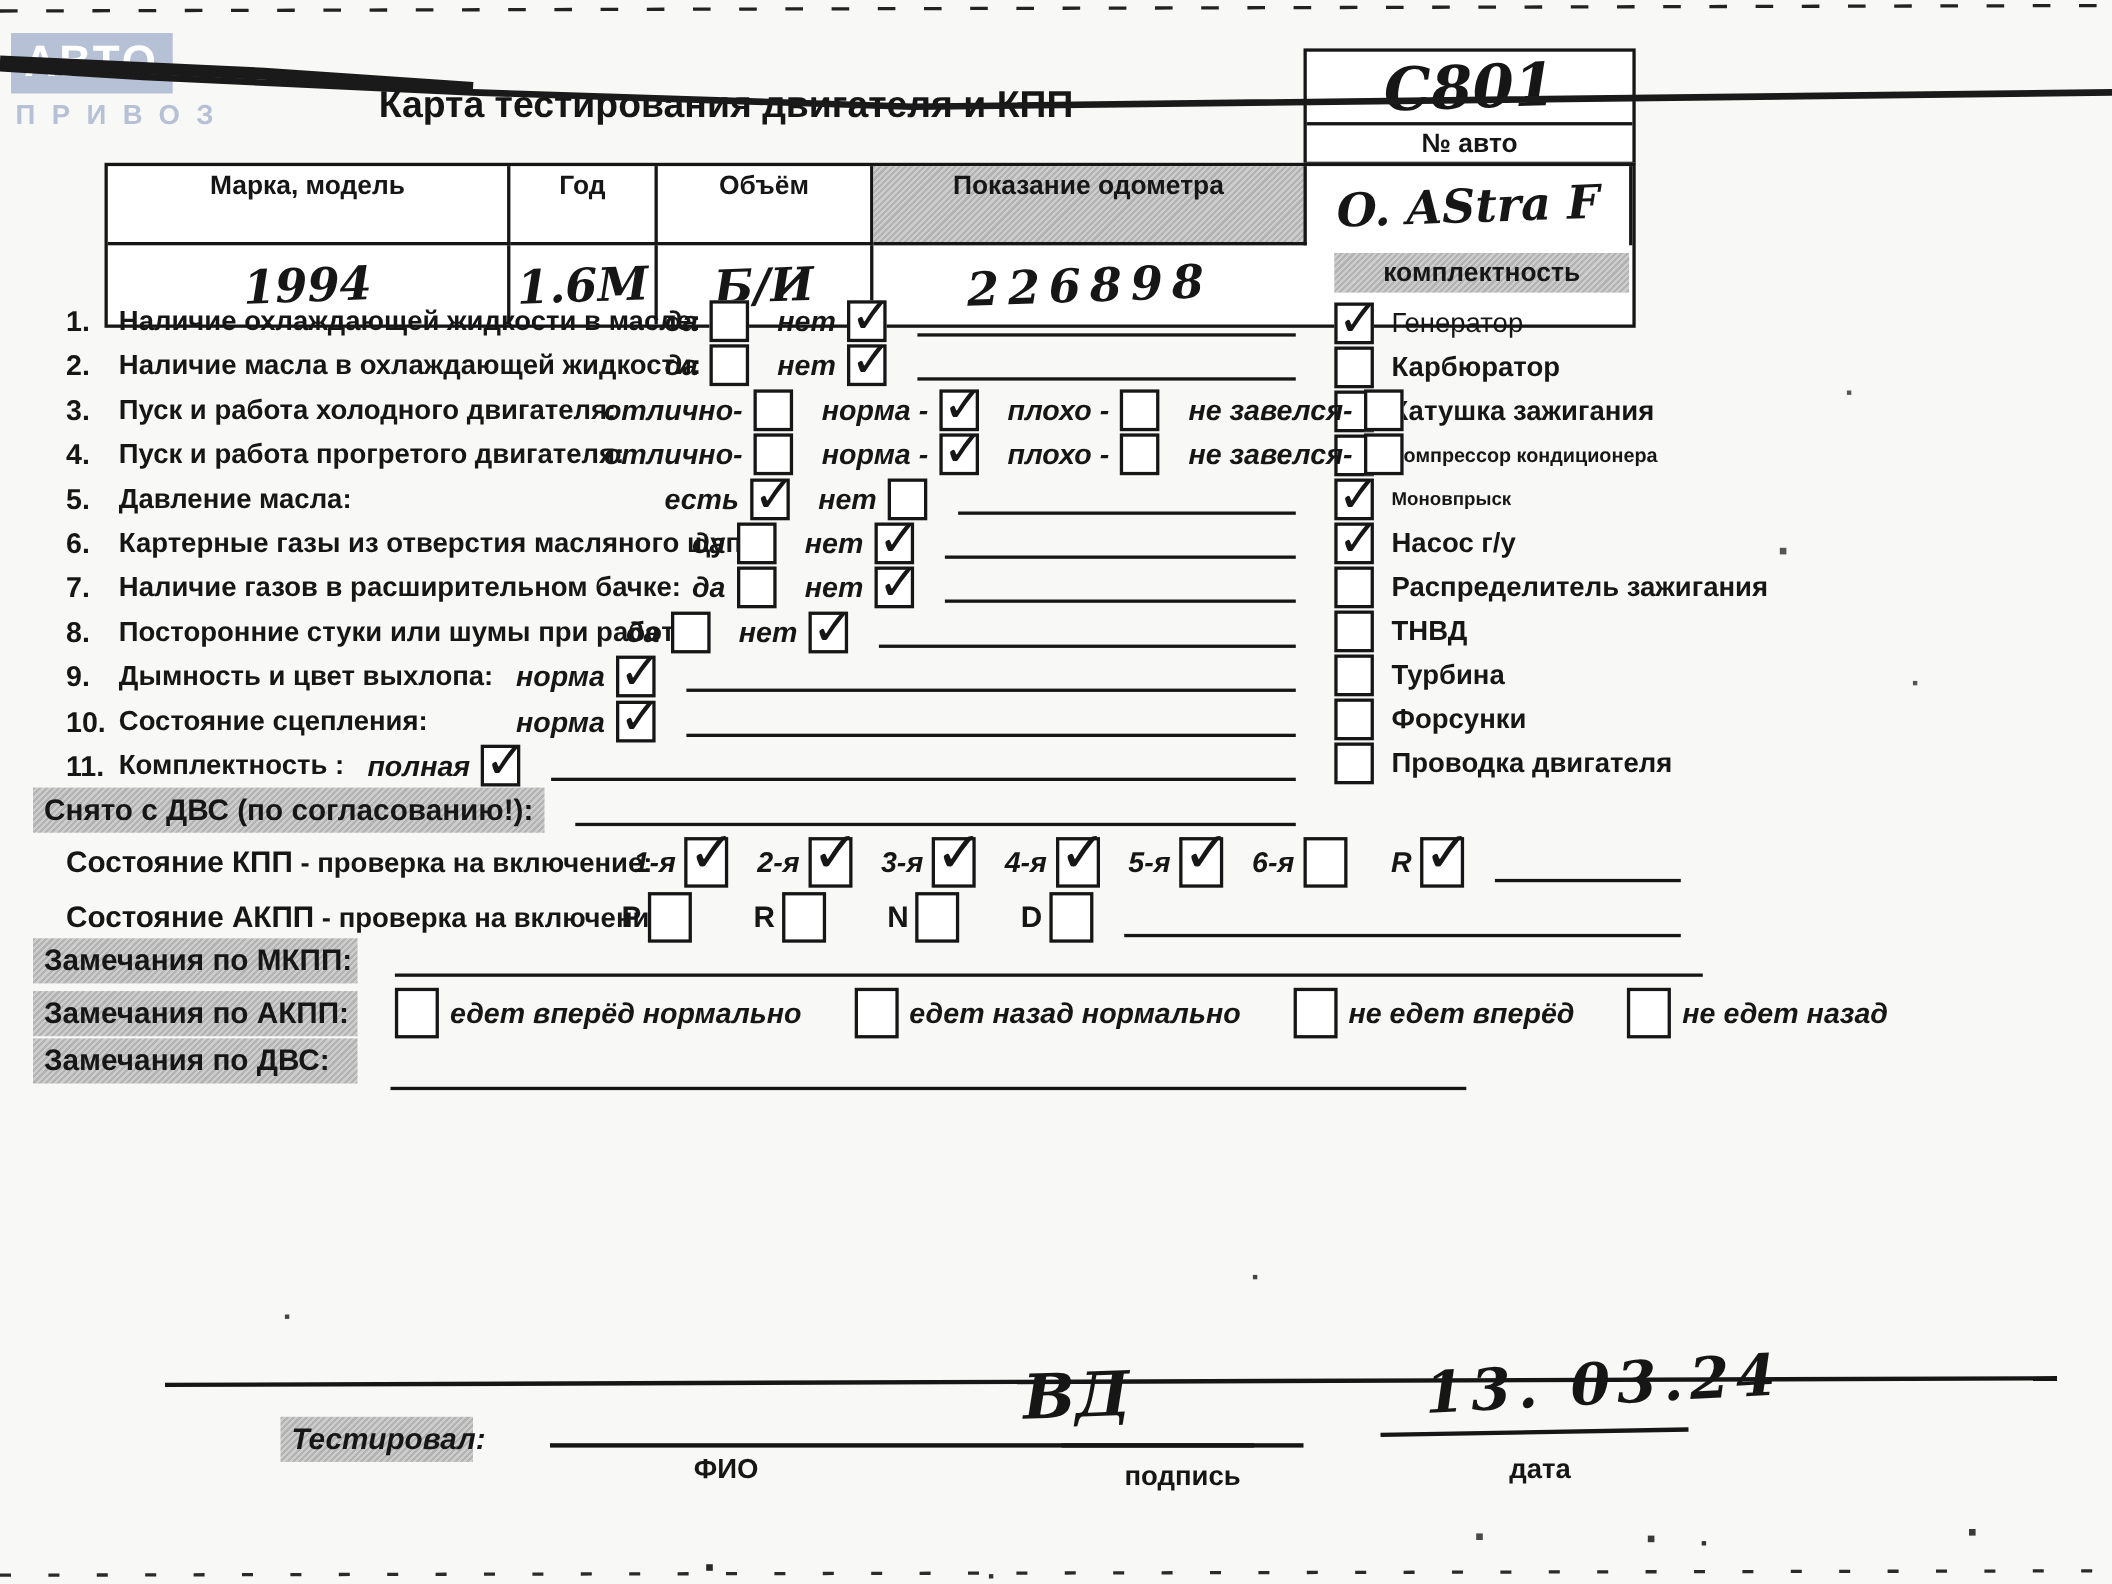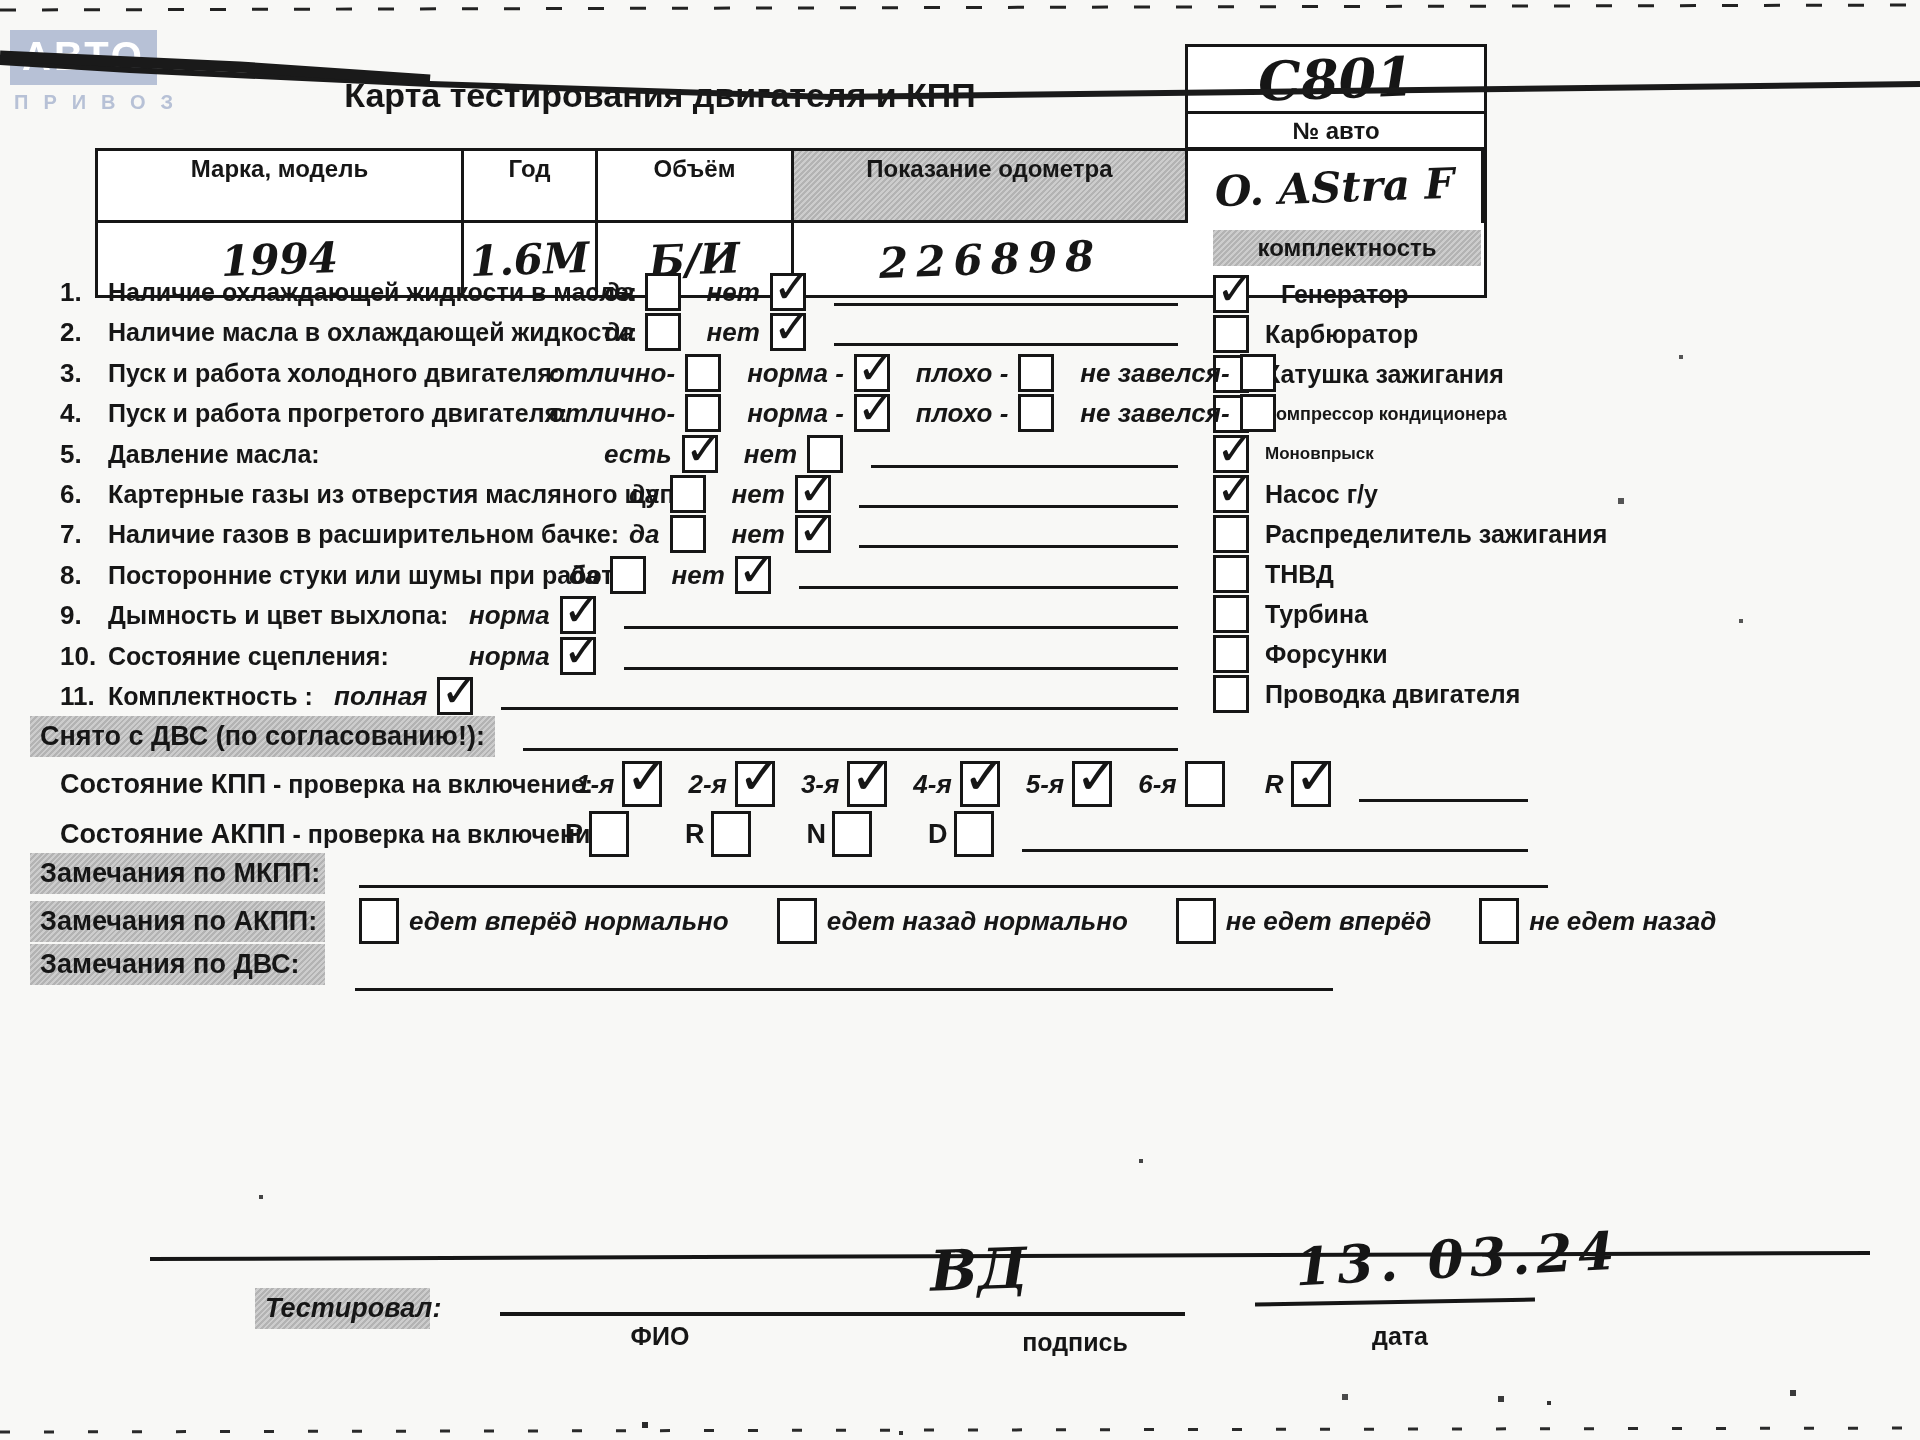--- a/index.html
+++ b/index.html
@@ -7,21 +7,21 @@
     width:1920px;height:1440px;position:relative;overflow:hidden;
     background:var(--paper,#f8f8f6);
     color:var(--ink,#161616);
     font-family:"Liberation Sans",sans-serif;
   }
   .abs{position:absolute;}
   
   .wm{left:10px;top:30px;width:230px;text-align:left;}
   .wm-block{display:inline-block;background:var(--watermark,#b7c1d6);color:#fff;
     font-weight:bold;font-size:40px;letter-spacing:3px;padding:4px 12px 6px 12px;}
-  .wm-sub{color:var(--watermark,#b7c1d6);font-weight:bold;font-size:20px;letter-spacing:15px;margin-top:6px;padding-left:4px;}
+  .wm-sub{color:var(--watermark,#b7c1d6);font-weight:bold;font-size:25px;letter-spacing:15px;margin-top:6px;padding-left:4px;}
   
   svg.scan{left:0;top:0;position:absolute;z-index:3;pointer-events:none;}
   .speckles{left:0;top:0;width:2px;height:2px;background:transparent;
     box-shadow:644px 1424px 0 2px #2a2a2a,900px 1432px 0 1px #333,1344px 1396px 0 2px #4a4a4a,
       1500px 1398px 0 2px #3a3a3a,1548px 1402px 0 1px #333,1620px 500px 0 2px #555,
       1680px 356px 0 1px #555,1140px 1160px 0 1px #444,260px 1196px 0 1px #444,
       1792px 1392px 0 2px #3a3a3a,430px 250px 0 1px #555,1740px 620px 0 1px #555;}
   
   .title{left:330px;top:76px;width:660px;text-align:center;font-size:34px;font-weight:bold;}
   
@@ -116,21 +116,21 @@
   <div class="vt-v">
       <span class="hand" style="letter-spacing:8px">226898</span>
     </div>
 </div>
 
 <div class="abs shade" style="left:1213px;top:230px;width:268px;text-align:center;font-weight:bold;font-size:24px;padding:4px 0">комплектность</div>
 
 <div class="abs" style="left:1213px;top:274px">
   <div class="srow" style="height:40px">
       <span class="box checked"></span>
-      <span class="plabel" style="margin-left:32px;font-weight:700;font-size:25px">Генератор</span>
+      <span class="plabel" style="margin-left:16px;font-weight:400;font-size:25px">Генератор</span>
     </div>
   <div class="srow" style="height:40px">
       <span class="box"></span>
       <span class="plabel" style="margin-left:16px;font-weight:600;font-size:25px">Карбюратор</span>
     </div>
   <div class="srow" style="height:40px">
       <span class="box"></span>
       <span class="plabel" style="margin-left:16px;font-weight:600;font-size:25px">Катушка зажигания</span>
     </div>
   <div class="srow" style="height:40px">

